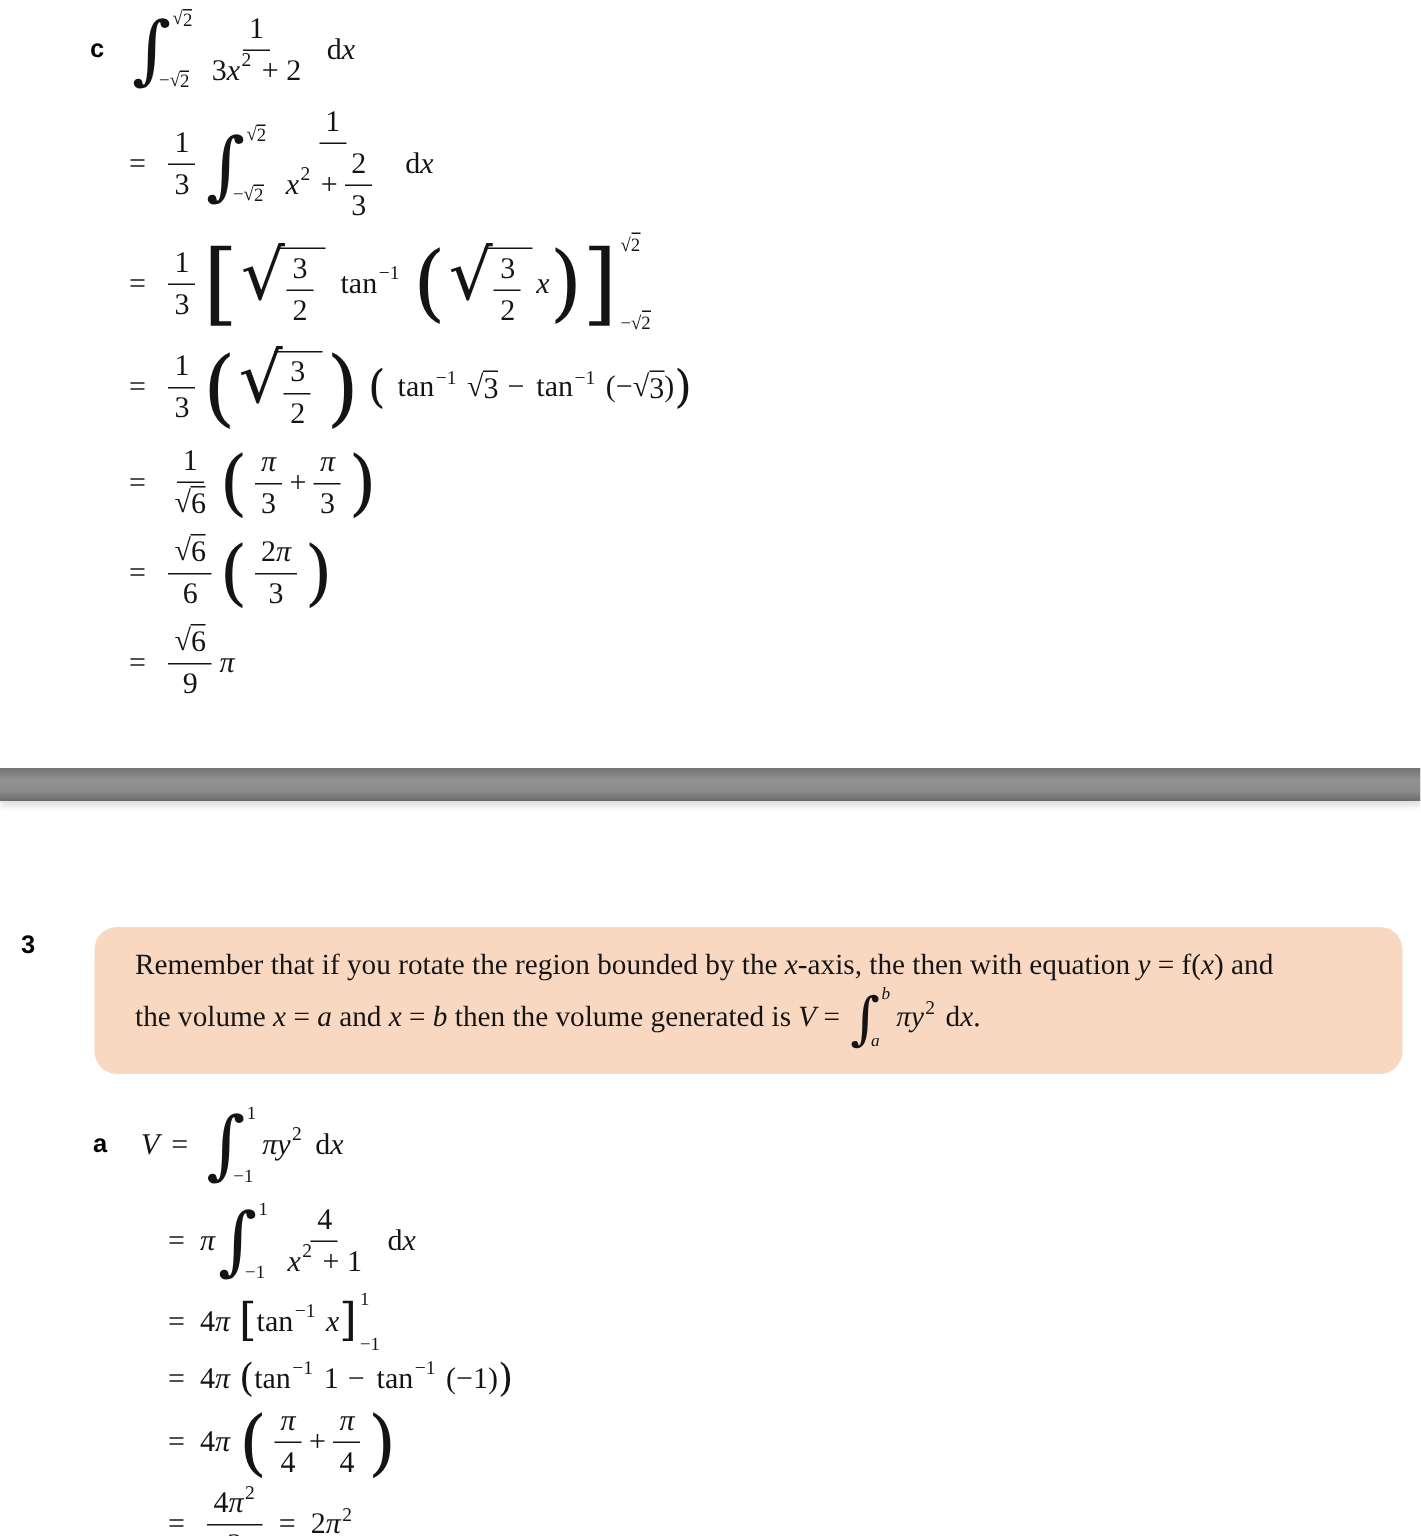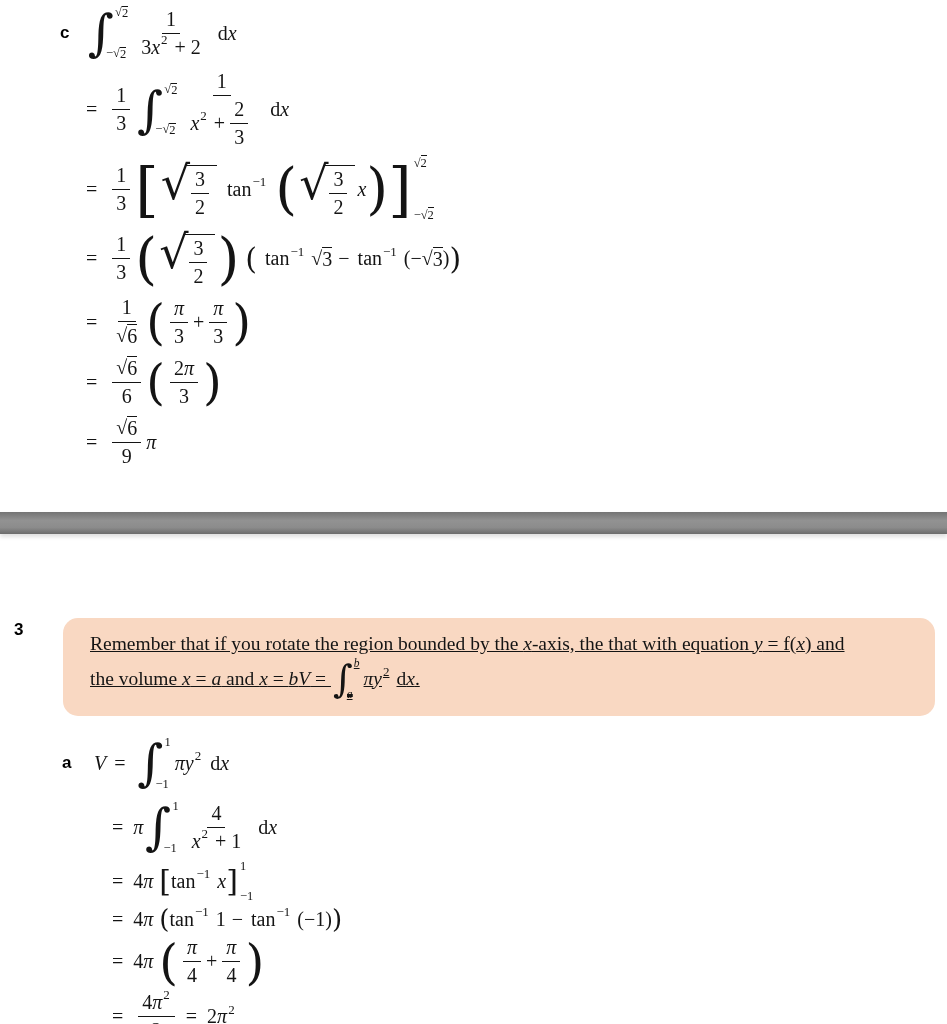--- a/index.html
+++ b/index.html
@@ -51,21 +51,20 @@
   .divider {
     position:absolute; left:0; top:512px; width:947px; height:22px;
     background:linear-gradient(180deg,#747474 0%,#929292 38%,#8c8c8c 70%,#6b6b6b 100%);
     box-shadow:0 3px 4px rgba(0,0,0,0.13);
   }
   .note-num { position:absolute; left:14px; top:620px; }
   .note-box {
     position:absolute; left:63px; top:618px; width:872px; height:98px;
     background:var(--note_bg,#f9d8c2); border-radius:15px;
     padding:12px 26px 10px 27px;
-    text-decoration:underline;
   }
   .nb-line { display:flex; align-items:center; font-size:19.5px; white-space:pre; }
   .nb-line.first { margin-top:3px; margin-bottom:1px; }
   .sec-a { position:absolute; left:62px; top:734px; }
   .sec-a .plabel { width:32px; }
   .sec-a .mrow { margin-bottom:4px; }
   .sec-a .l-a1 { margin-bottom:6px; }
   .sec-a .ind { margin-left:50px; }
 </style>
 </head>
@@ -220,24 +219,24 @@
   </div>
 
 </section>
 
 <div class="divider"></div>
 
 <div class="note-num plabel">3</div>
 
 <div class="note-box">
   <div class="nb-line first">
-    <span>Remember that if you rotate the region bounded by the </span><span class="mi">x</span><span>-axis, the that with equation </span><span class="mi">y</span><span> = f(</span><span class="mi">x</span><span>) and</span>
+    <span>Remember that if you rotate the region bounded by the </span><span class="mi">x</span><span>-axis, the then with equation </span><span class="mi">y</span><span> = f(</span><span class="mi">x</span><span>) and</span>
   </div>
   <div class="nb-line">
-    <span>the volume </span><span class="mi">x</span><span> = </span><span class="mi">a</span><span> and </span><span class="mi">x</span><span> = </span><span class="mi">b</span><span class="mi">V</span><span> = </span>
+    <span>the volume </span><span class="mi">x</span><span> = </span><span class="mi">a</span><span> and </span><span class="mi">x</span><span> = </span><span class="mi">b</span><span> then the volume generated is </span><span class="mi">V</span><span> = </span>
     <span class="int small">
       <span class="sign">∫</span>
       <span class="lims">
         <span class="up mi">b</span>
         <span class="lo mi">a</span>
       </span>
     </span>
     <span class="mi">π</span><span class="mi">y</span><span class="sup">2</span><span class="sp6">d</span><span class="mi">x</span><span>.</span>
   </div>
 </div>

